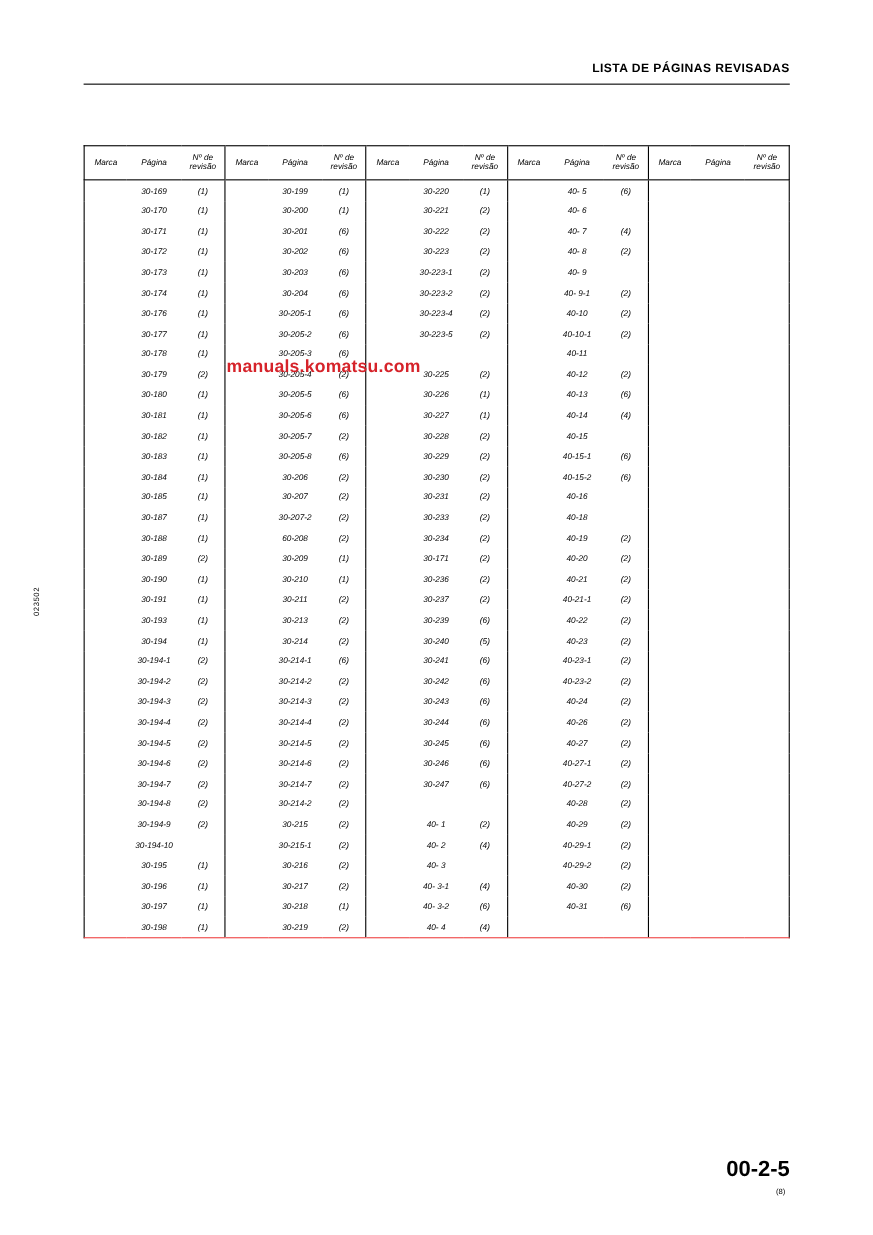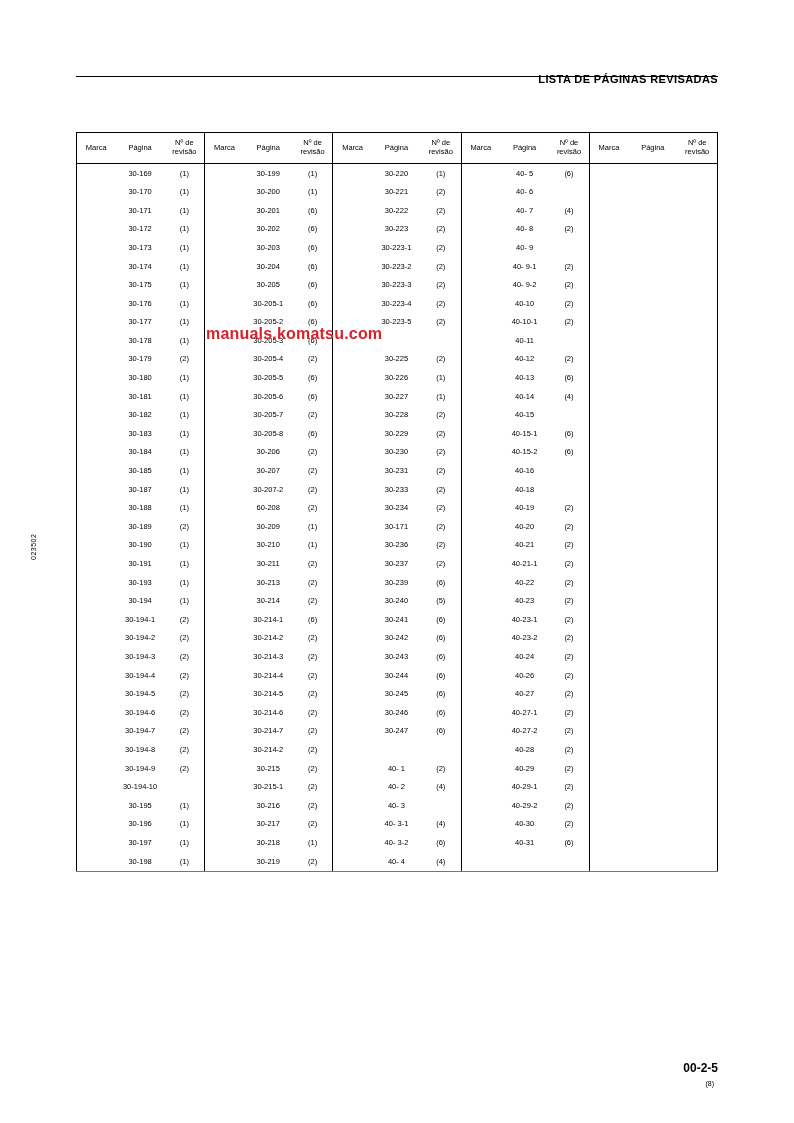--- a/index.html
+++ b/index.html
@@ -17,21 +17,21 @@
   }
 
   .page {
     position: absolute;
     inset: 0;
   }
 
   
   .header-title {
     position: absolute;
-    top: 73px;
+    top: 56px;
     right: 76px;
     font-size: 11px;
     font-weight: bold;
     letter-spacing: 0.4px;
   }
   .header-rule {
     position: absolute;
     top: 76px;
     left: 76px;
     right: 76px;
@@ -50,20 +50,21 @@
     transform-origin: left top;
     white-space: nowrap;
   }
 
   
   .table-wrap {
     position: absolute;
     left: 76px;
     top: 132px;
     width: 642px;
+    font-style: italic;
   }
   table.revisions {
     border-collapse: collapse;
     width: 642px;
     table-layout: fixed;
   }
   table.revisions th,
   table.revisions td {
     padding: 0;
     margin: 0;
@@ -105,21 +106,21 @@
     font-weight: bold;
     color: #d6232a;
     letter-spacing: 0.2px;
     pointer-events: none;
   }
 
   .footer-page {
     position: absolute;
     right: 76px;
     bottom: 48px;
-    font-size: 12px;
+    font-size: 20px;
     font-weight: bold;
     text-align: right;
     padding-left: 22px;
   }
   .footer-sub {
     position: absolute;
     right: 80px;
     bottom: 36px;
     font-size: 7px;
     text-align: right;
@@ -254,37 +255,20 @@
             <td class="c-rev">(2)</td>
             <td class="c-marca grp-sep"></td>
             <td class="c-pagina">40- 9-1</td>
             <td class="c-rev">(2)</td>
             <td class="c-marca grp-sep"></td>
             <td class="c-pagina"></td>
             <td class="c-rev"></td>
           </tr>
           <tr>
             <td class="c-marca"></td>
-            <td class="c-pagina">30-175</td>
-            <td class="c-rev">(1)</td>
-            <td class="c-marca grp-sep"></td>
-            <td class="c-pagina">30-205</td>
-            <td class="c-rev">(6)</td>
-            <td class="c-marca grp-sep"></td>
-            <td class="c-pagina">30-223-3</td>
-            <td class="c-rev">(2)</td>
-            <td class="c-marca grp-sep"></td>
-            <td class="c-pagina">40- 9-2</td>
-            <td class="c-rev">(2)</td>
-            <td class="c-marca grp-sep"></td>
-            <td class="c-pagina"></td>
-            <td class="c-rev"></td>
-          </tr>
-          <tr>
-            <td class="c-marca"></td>
             <td class="c-pagina">30-176</td>
             <td class="c-rev">(1)</td>
             <td class="c-marca grp-sep"></td>
             <td class="c-pagina">30-205-1</td>
             <td class="c-rev">(6)</td>
             <td class="c-marca grp-sep"></td>
             <td class="c-pagina">30-223-4</td>
             <td class="c-rev">(2)</td>
             <td class="c-marca grp-sep"></td>
             <td class="c-pagina">40-10</td>

